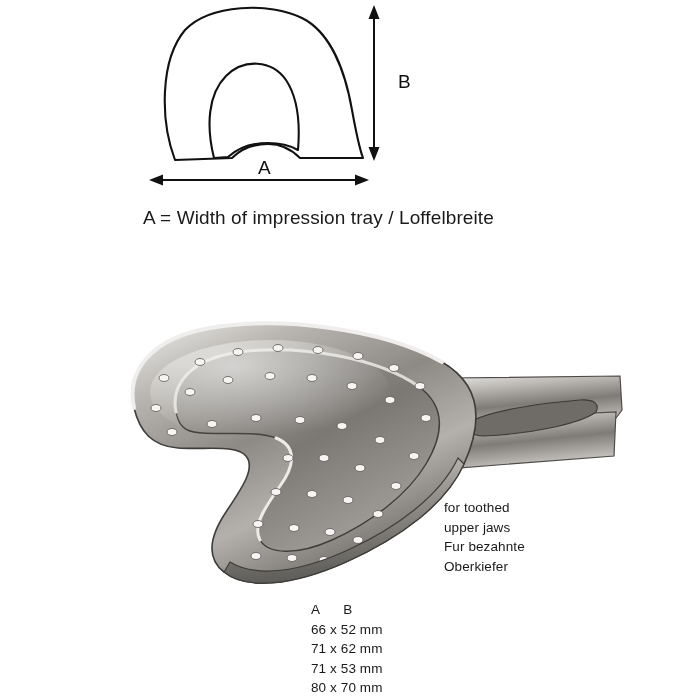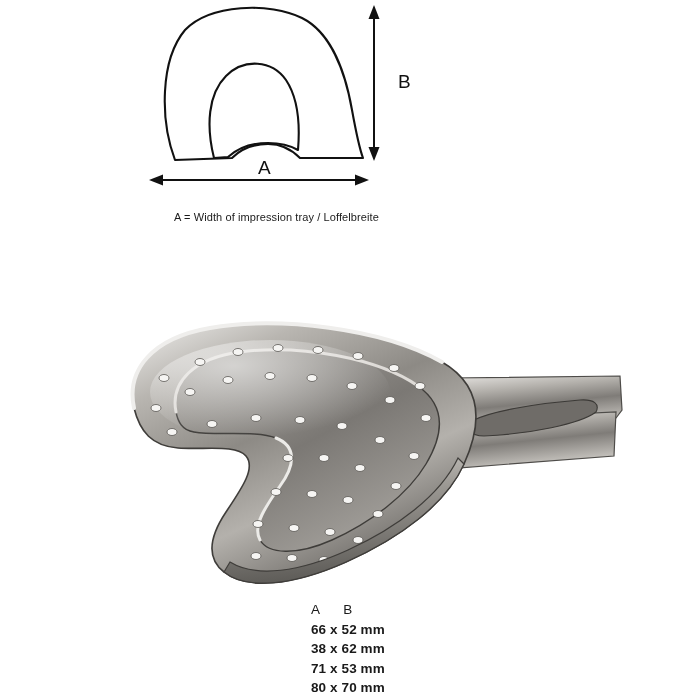--- a/index.html
+++ b/index.html
@@ -28,24 +28,23 @@
     top: 0;
     width: 700px;
     height: 200px;
   }
 
   .legend {
     position: absolute;
     left: 143px;
     top: 208px;
     width: 520px;
-    font-size: 11px;
+    font-size: 19px;
     line-height: 19px;
     letter-spacing: 0.1px;
-    margin-left: 31px;
   }
   .legend div {
     white-space: pre;
   }
 
   
   .photo {
     position: absolute;
     left: 60px;
     top: 300px;
@@ -71,21 +70,20 @@
     font-size: 13.5px;
     line-height: 19.5px;
     letter-spacing: 0.1px;
   }
   .sizes .hdr {
     white-space: pre;
     letter-spacing: 0.2px;
   }
   .sizes .row {
     white-space: pre;
-    font-weight: bold;
   }
 </style>
 </head>
 <body>
 
 <div class="page">
 
   <svg class="diagram" viewBox="0 0 700 200">
 
     <path d="M175 160
@@ -247,22 +245,28 @@
       </g>
 
       <path d="M404 164 C 386 204, 340 238, 286 262
                C 232 286, 186 290, 164 272
                L 170 262
                C 196 278, 240 272, 288 250
                C 336 228, 380 196, 398 158 Z" fill="url(#gMetalWall)" stroke="#3f3d3a" stroke-width="1.2"></path>
     </g>
   </svg>
 
+  <div class="side-caption">
+    <div>for toothed</div>
+    <div>upper jaws</div>
+    <div>Fur bezahnte</div>
+    <div>Oberkiefer</div>
+  </div>
 
   <div class="sizes">
     <div class="hdr">A      B</div>
     <div class="row">66 x 52 mm</div>
-    <div class="row">38 x 62 mm</div>
+    <div class="row">71 x 62 mm</div>
     <div class="row">71 x 53 mm</div>
     <div class="row">80 x 70 mm</div>
   </div>
 
 </div>
 
 </body></html>

